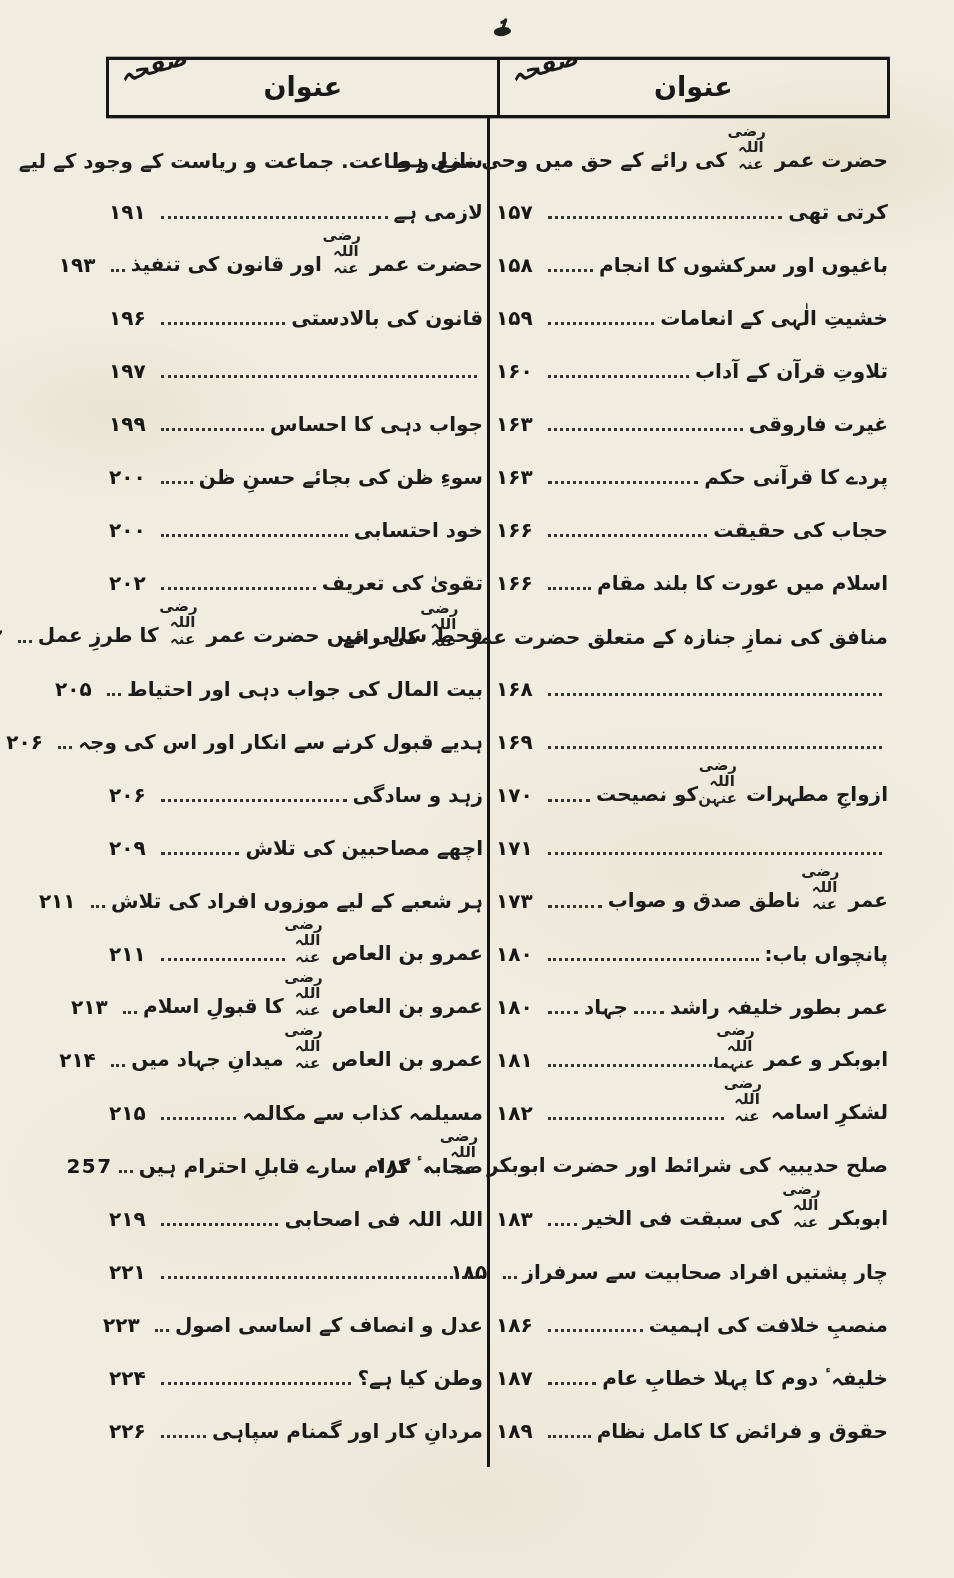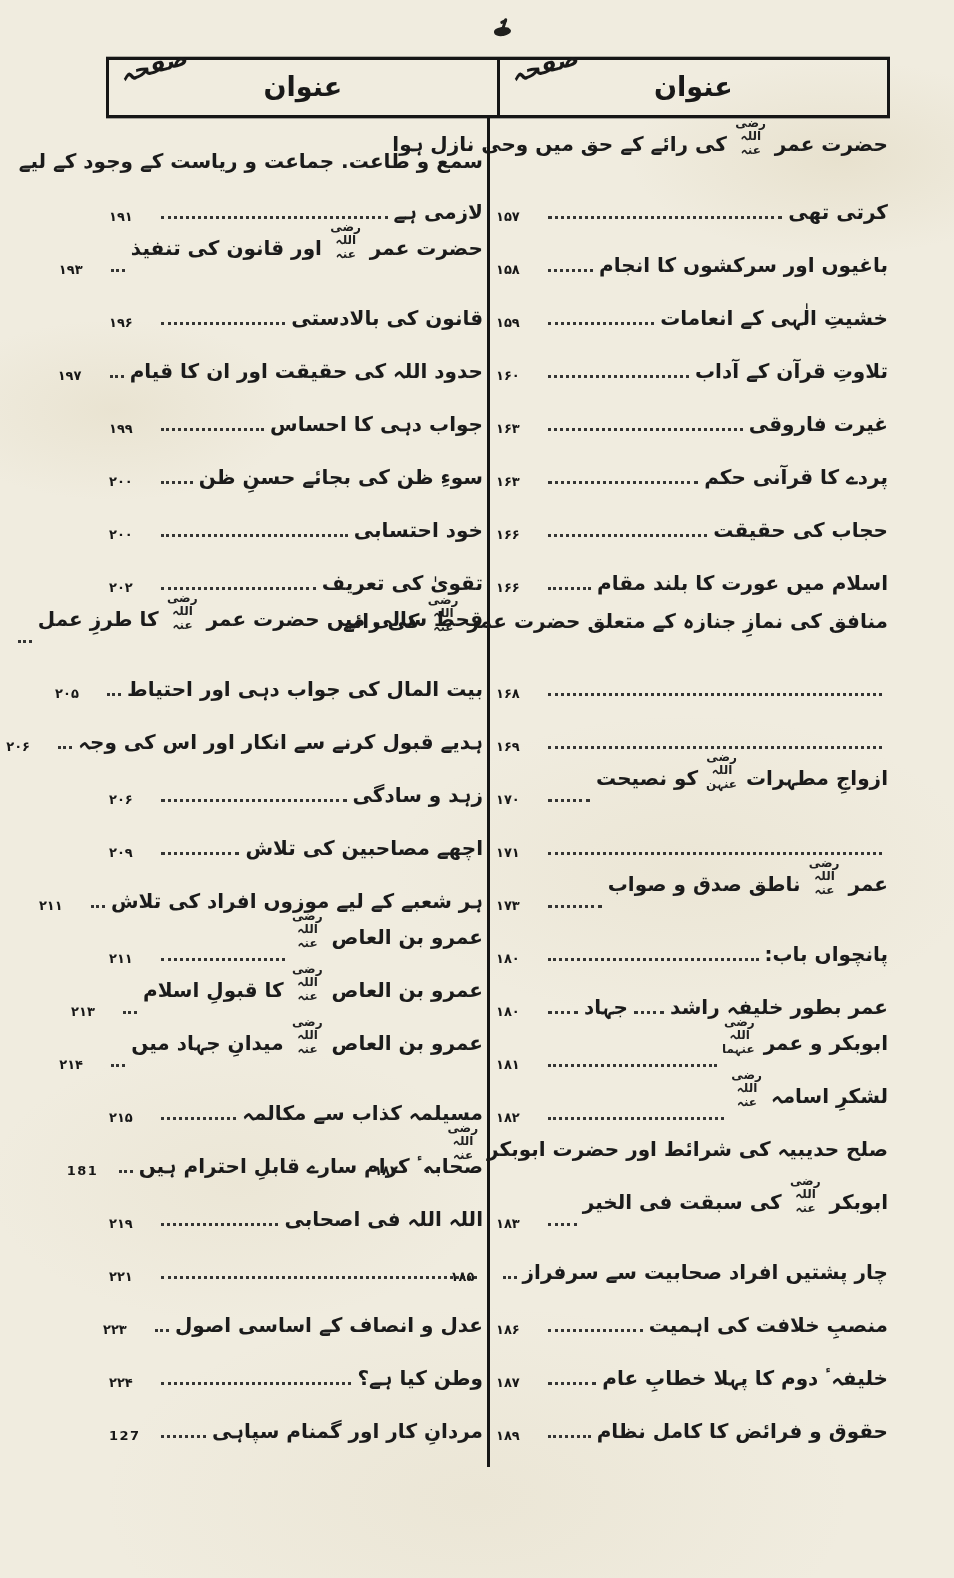--- a/index.html
+++ b/index.html
@@ -42,24 +42,24 @@
   .col{position:absolute;top:126px;direction:rtl;}
   .col-right{left:496px;width:392px;}
   .col-left{left:109px;width:374px;}
 
   .line{height:53px;display:flex;align-items:flex-end;box-sizing:border-box;
     padding-bottom:8px;direction:rtl;}
   .line.cont{padding-bottom:6px;}
   .t{white-space:nowrap;font-size:20px;font-weight:700;color:#1b1b1b;}
   .leader{flex:1 1 24px;min-width:14px;border-bottom:3.5px dotted #262626;
     margin:0 6px;transform:translateY(-5px);opacity:.92;}
-  .pg{font-size:13px;font-weight:700;min-width:46px;text-align:left;
+  .pg{font-size:20px;font-weight:700;min-width:46px;text-align:left;
     letter-spacing:1.5px;color:#171717;white-space:nowrap;}
-  .hon{display:inline-block;font-size:12px;font-weight:700;width:30px;line-height:1.12;
-    text-align:center;white-space:normal;vertical-align:-3px;margin:16px 2px;color:#222;}
+  .hon{display:inline-block;font-size:15px;font-weight:700;width:30px;line-height:1.12;
+    text-align:center;white-space:normal;vertical-align:-3px;margin:0 2px;color:#222;}
 </style>
 </head>
 <body>
 
 <div class="ornament">
   <span class="stem"></span>
   <span class="flag"></span>
   <span class="blob"></span>
 </div>
 
@@ -212,21 +212,20 @@
       <span class="t">حضرت عمر <span class="hon">رضی اللہ عنہ</span> اور قانون کی تنفیذ</span>
       <span class="leader"></span>
       <span class="pg">۱۹۳</span>
     </div>
     <div class="line">
       <span class="t">قانون کی بالادستی</span>
       <span class="leader"></span>
       <span class="pg">۱۹۶</span>
     </div>
     <div class="line">
-      <span class="t">حدود اللہ کی حقیقت اور ان کا قیام</span>
       <span class="leader"></span>
       <span class="pg">۱۹۷</span>
     </div>
     <div class="line">
       <span class="t">جواب دہی کا احساس</span>
       <span class="leader"></span>
       <span class="pg">۱۹۹</span>
     </div>
     <div class="line">
       <span class="t">سوءِ ظن کی بجائے حسنِ ظن</span>
@@ -289,21 +288,21 @@
       <span class="pg">۲۱۴</span>
     </div>
     <div class="line">
       <span class="t">مسیلمہ کذاب سے مکالمہ</span>
       <span class="leader"></span>
       <span class="pg">۲۱۵</span>
     </div>
     <div class="line">
       <span class="t">صحابہٴ کرام سارے قابلِ احترام ہیں</span>
       <span class="leader"></span>
-      <span class="pg">181</span>
+      <span class="pg">257</span>
     </div>
     <div class="line">
       <span class="t">اللہ اللہ فی اصحابی</span>
       <span class="leader"></span>
       <span class="pg">۲۱۹</span>
     </div>
     <div class="line">
       <span class="leader"></span>
       <span class="pg">۲۲۱</span>
     </div>
@@ -313,15 +312,15 @@
       <span class="pg">۲۲۳</span>
     </div>
     <div class="line">
       <span class="t">وطن کیا ہے؟</span>
       <span class="leader"></span>
       <span class="pg">۲۲۴</span>
     </div>
     <div class="line">
       <span class="t">مردانِ کار اور گمنام سپاہی</span>
       <span class="leader"></span>
-      <span class="pg">127</span>
+      <span class="pg">۲۲۶</span>
     </div>
   </div>
 
 </body></html>

